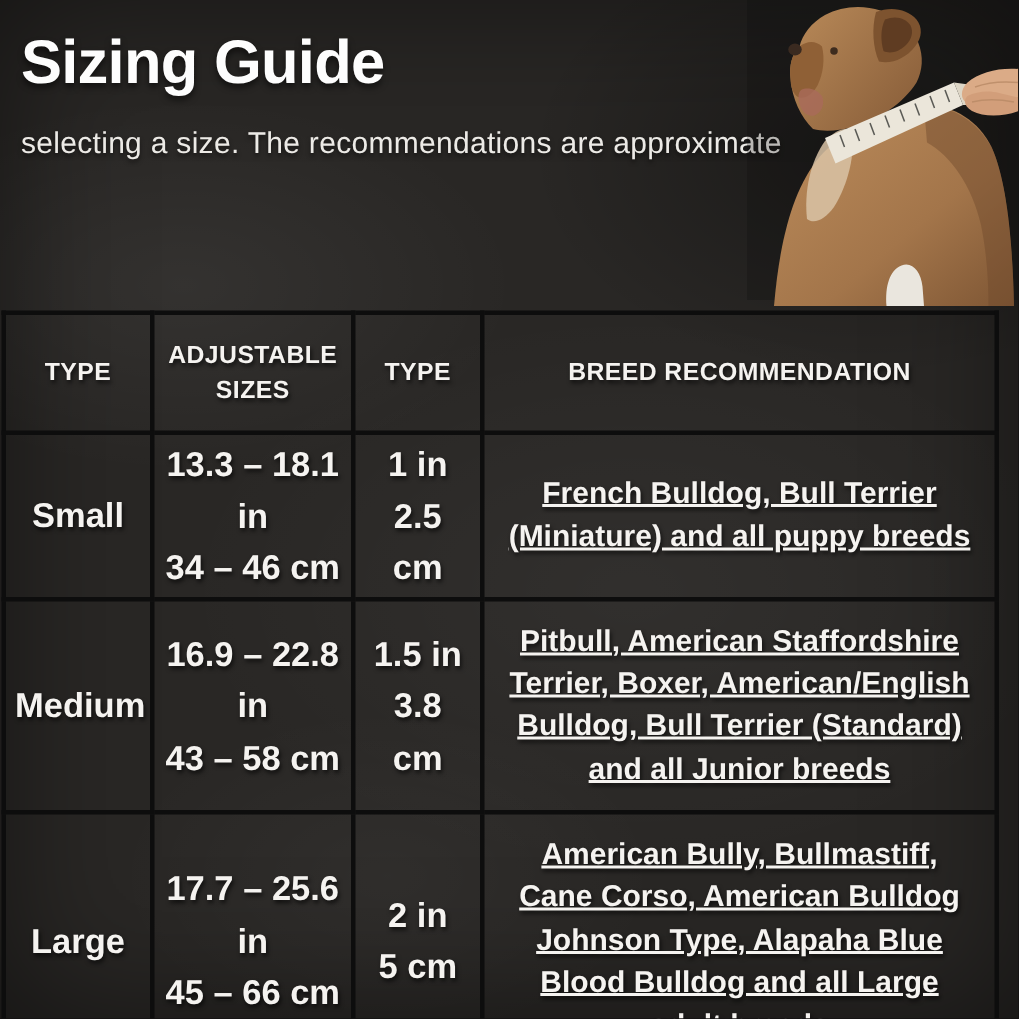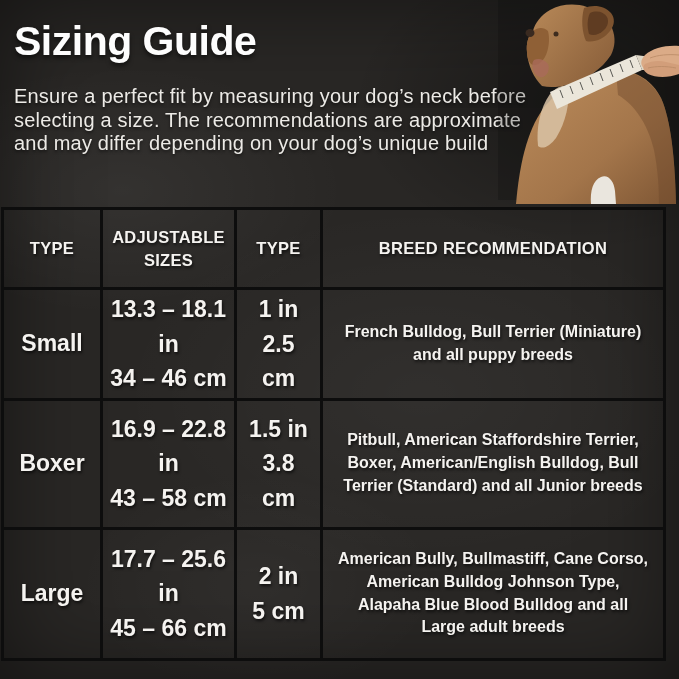--- a/index.html
+++ b/index.html
@@ -41,39 +41,37 @@
     text-shadow:1px 2px 3px rgba(0,0,0,0.65);
     padding:2px 6px;
   }
   .size-table thead tr{height:80px;}
   .size-table th{font-size:16.5px;letter-spacing:0.3px;line-height:1.35;}
   .row-small{height:83px;}
   .row-medium{height:129px;}
   .row-large{height:131px;}
   td.type-cell{font-size:23px;}
   td.sizes-cell .l,td.width-cell .l{display:block;font-size:23px;line-height:1.5;}
-  td.breeds-cell{font-size:16px;line-height:1.42;padding:13px 12px;}
+  td.breeds-cell{font-size:20px;line-height:1.42;padding:13px 12px;text-decoration:underline;}
   .brand{
     position:absolute;right:8px;bottom:11px;
     font-family:"Liberation Serif", serif;
     font-weight:700;font-size:24px;letter-spacing:0.5px;
     color:#fbfaf8;text-shadow:0 2px 3px rgba(0,0,0,0.6);
   }
 </style>
 </head>
 <body>
 
 <div class="canvas">
 
   <h1 class="page-title">Sizing Guide</h1>
 
   <div class="subtitle">
-    <div>Ensure a perfect fit by measuring your dog’s neck before</div>
     <div>selecting a size. The recommendations are approximate</div>
-    <div>and may differ depending on your dog’s unique build</div>
   </div>
 
   <div class="dog-photo">
     <svg width="181" height="204" viewBox="0 0 181 204" xmlns="http://www.w3.org/2000/svg">
       <defs>
         <linearGradient id="furBody" x1="0" y1="0" x2="1" y2="1">
           <stop offset="0" stop-color="#bd8d5c"></stop>
           <stop offset="0.6" stop-color="#a3754a"></stop>
           <stop offset="1" stop-color="#7e5634"></stop>
         </linearGradient>
@@ -151,21 +149,21 @@
           <span class="l">13.3 – 18.1 in</span>
           <span class="l">34 – 46 cm</span>
         </td>
         <td class="width-cell">
           <span class="l">1 in</span>
           <span class="l">2.5 cm</span>
         </td>
         <td class="breeds-cell">French Bulldog, Bull Terrier (Miniature) and all puppy breeds</td>
       </tr>
       <tr class="row-medium">
-        <td class="type-cell">Boxer</td>
+        <td class="type-cell">Medium</td>
         <td class="sizes-cell">
           <span class="l">16.9 – 22.8 in</span>
           <span class="l">43 – 58 cm</span>
         </td>
         <td class="width-cell">
           <span class="l">1.5 in</span>
           <span class="l">3.8 cm</span>
         </td>
         <td class="breeds-cell">Pitbull, American Staffordshire Terrier, Boxer, American/English Bulldog, Bull Terrier (Standard) and all Junior breeds</td>
       </tr>

